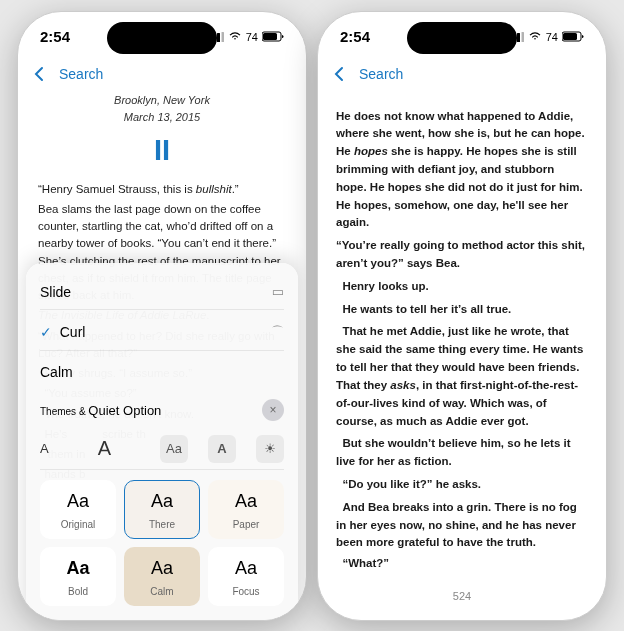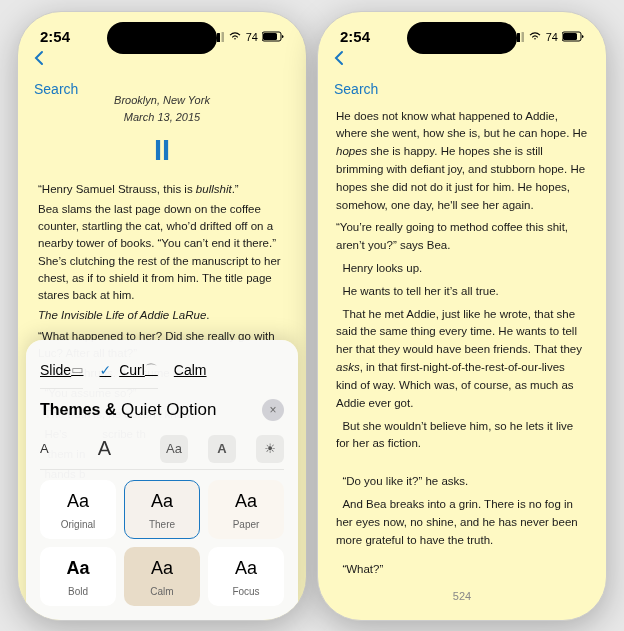--- a/index.html
+++ b/index.html
@@ -13,21 +13,21 @@
       font-family: -apple-system, 'SF Pro Text', 'Helvetica Neue', sans-serif;
     }
     .phones-container {
       display: flex;
       gap: 10px;
       padding: 10px;
     }
     .phone {
       width: 290px;
       height: 610px;
-      background: #fef9c3;
+      background: #ffffff;
       border-radius: 44px;
       overflow: hidden;
       position: relative;
       box-shadow: 0 8px 32px rgba(0,0,0,0.25);
       border: 1px solid #ccc;
     }
     
     .status-bar {
       display: flex;
       justify-content: space-between;
@@ -63,24 +63,24 @@
     }
     
     .nav-bar {
       display: flex;
       align-items: center;
       padding: 4px 16px 4px 16px;
       height: 36px;
     }
     .nav-back {
       display: flex;
+      align-items: center;
       color: #1a78c2;
       font-size: 15px;
       gap: 15px;
-      flex-direction: column;
     }
     .nav-back svg {
       width: 10px;
       height: 16px;
     }
 
     
     .book-content {
       padding: 0 20px;
       font-size: 11.5px;
@@ -125,24 +125,23 @@
     }
     .slide-menu {
       background: rgba(249,249,249,0.97);
       border-radius: 16px 16px 0 0;
       margin: 0 8px;
       padding: 12px 14px 8px;
       box-shadow: 0 -4px 20px rgba(0,0,0,0.15);
     }
     .slide-options {
       display: flex;
-      flex-direction: row;
-      gap: 16px;
+      flex-direction: column;
+      gap: 4px;
       margin-bottom: 10px;
-      text-decoration: underline;
     }
     .slide-option {
       display: flex;
       justify-content: space-between;
       align-items: center;
       padding: 9px 0;
       border-bottom: 1px solid rgba(0,0,0,0.08);
       font-size: 14px;
       color: #000;
     }
@@ -156,22 +155,22 @@
       font-size: 13px;
       color: #888;
     }
     .themes-header {
       display: flex;
       justify-content: space-between;
       align-items: center;
       margin-bottom: 8px;
     }
     .themes-title {
-      font-size: 16px;
-      font-weight: 700;
+      font-size: 10px;
+      font-weight: 400;
       color: #000;
     }
     .close-btn {
       width: 22px;
       height: 22px;
       background: #d1d1d6;
       border-radius: 50%;
       display: flex;
       align-items: center;
       justify-content: center;
@@ -249,20 +248,21 @@
     .theme-focus { background: #fff; }
 
     
     .book-content-right {
       padding: 16px 18px;
       font-size: 11.5px;
       line-height: 1.55;
       color: #1a1a1a;
       height: 520px;
       overflow: hidden;
+      font-weight: bold;
     }
     .page-number {
       text-align: center;
       font-size: 11px;
       color: #888;
       position: absolute;
       bottom: 18px;
       left: 0;
       right: 0;
     }
@@ -343,21 +343,21 @@
             <span class="option-icon">⌒</span>
           </div>
           <div class="slide-option">
             <span>Calm</span>
           </div>
         </div>
 
         <div class="themes-header">
           <div>
             <span class="themes-title">Themes &amp; </span>
-            <span style="font-size:17px;color:#000;">Quiet Option</span>
+            <span style="font-size:13px;color:#000;">Quiet Option</span>
           </div>
           <div class="close-btn">
             <span>×</span>
           </div>
         </div>
 
         <div class="font-controls">
           <span class="font-a-small" style="font-size:13px;">A</span>
           <span class="font-a-large" style="font-size:20px;">A</span>
           <div class="font-icons">
@@ -426,26 +426,26 @@
       <div class="nav-back">
         <svg viewBox="0 0 10 16">
             <polyline points="8,2 2,8 8,14" stroke="#1a78c2" stroke-width="2" fill="none" stroke-linecap="round"></polyline>
           </svg>
         <span style="color:#1a78c2;font-size:14px;">Search</span>
       </div>
     </div>
 
     <div class="book-content-right">
       <p style="margin-bottom:5px;">He does not know what happened to Addie, where she went, how she is, but he can hope. He <em>hopes</em> she is happy. He hopes she is still brimming with defiant joy, and stubborn hope. He hopes she did not do it just for him. He hopes, somehow, one day, he'll see her again.</p>
-      <p style="margin-bottom:5px;">“You’re really going to method coffee this shit, aren’t you?” says Bea.</p>
+      <p style="margin-bottom:5px;">“You’re really going to method actor this shit, aren’t you?” says Bea.</p>
       <p style="margin-bottom:5px;">&nbsp;&nbsp;Henry looks up.</p>
       <p style="margin-bottom:5px;">&nbsp;&nbsp;He wants to tell her it’s all true.</p>
       <p style="margin-bottom:5px;">&nbsp;&nbsp;That he met Addie, just like he wrote, that she said the same thing every time. He wants to tell her that they would have been friends. That they <em>asks</em>, in that first-night-of-the-rest-of-our-lives kind of way. Which was, of course, as much as Addie ever got.</p>
-      <p style="margin-bottom:20px;">&nbsp;&nbsp;But she wouldn’t believe him, so he lets it live for her as fiction.</p>
+      <p style="margin-bottom:5px;">&nbsp;&nbsp;But she wouldn’t believe him, so he lets it live for her as fiction.</p>
       <p style="margin-bottom:5px;">&nbsp;&nbsp;“Do you like it?” he asks.</p>
-      <p style="margin-bottom:12px;">&nbsp;&nbsp;And Bea breaks into a grin. There is no fog in her eyes now, no shine, and he has never been more grateful to have the truth.</p>
+      <p style="margin-bottom:3px;">&nbsp;&nbsp;And Bea breaks into a grin. There is no fog in her eyes now, no shine, and he has never been more grateful to have the truth.</p>
       <p style="margin-bottom:5px;">&nbsp;&nbsp;“What?”</p>
 
     </div>
     <div class="page-number">524</div>
   </div>
 
 </div>
 
 </body></html>

